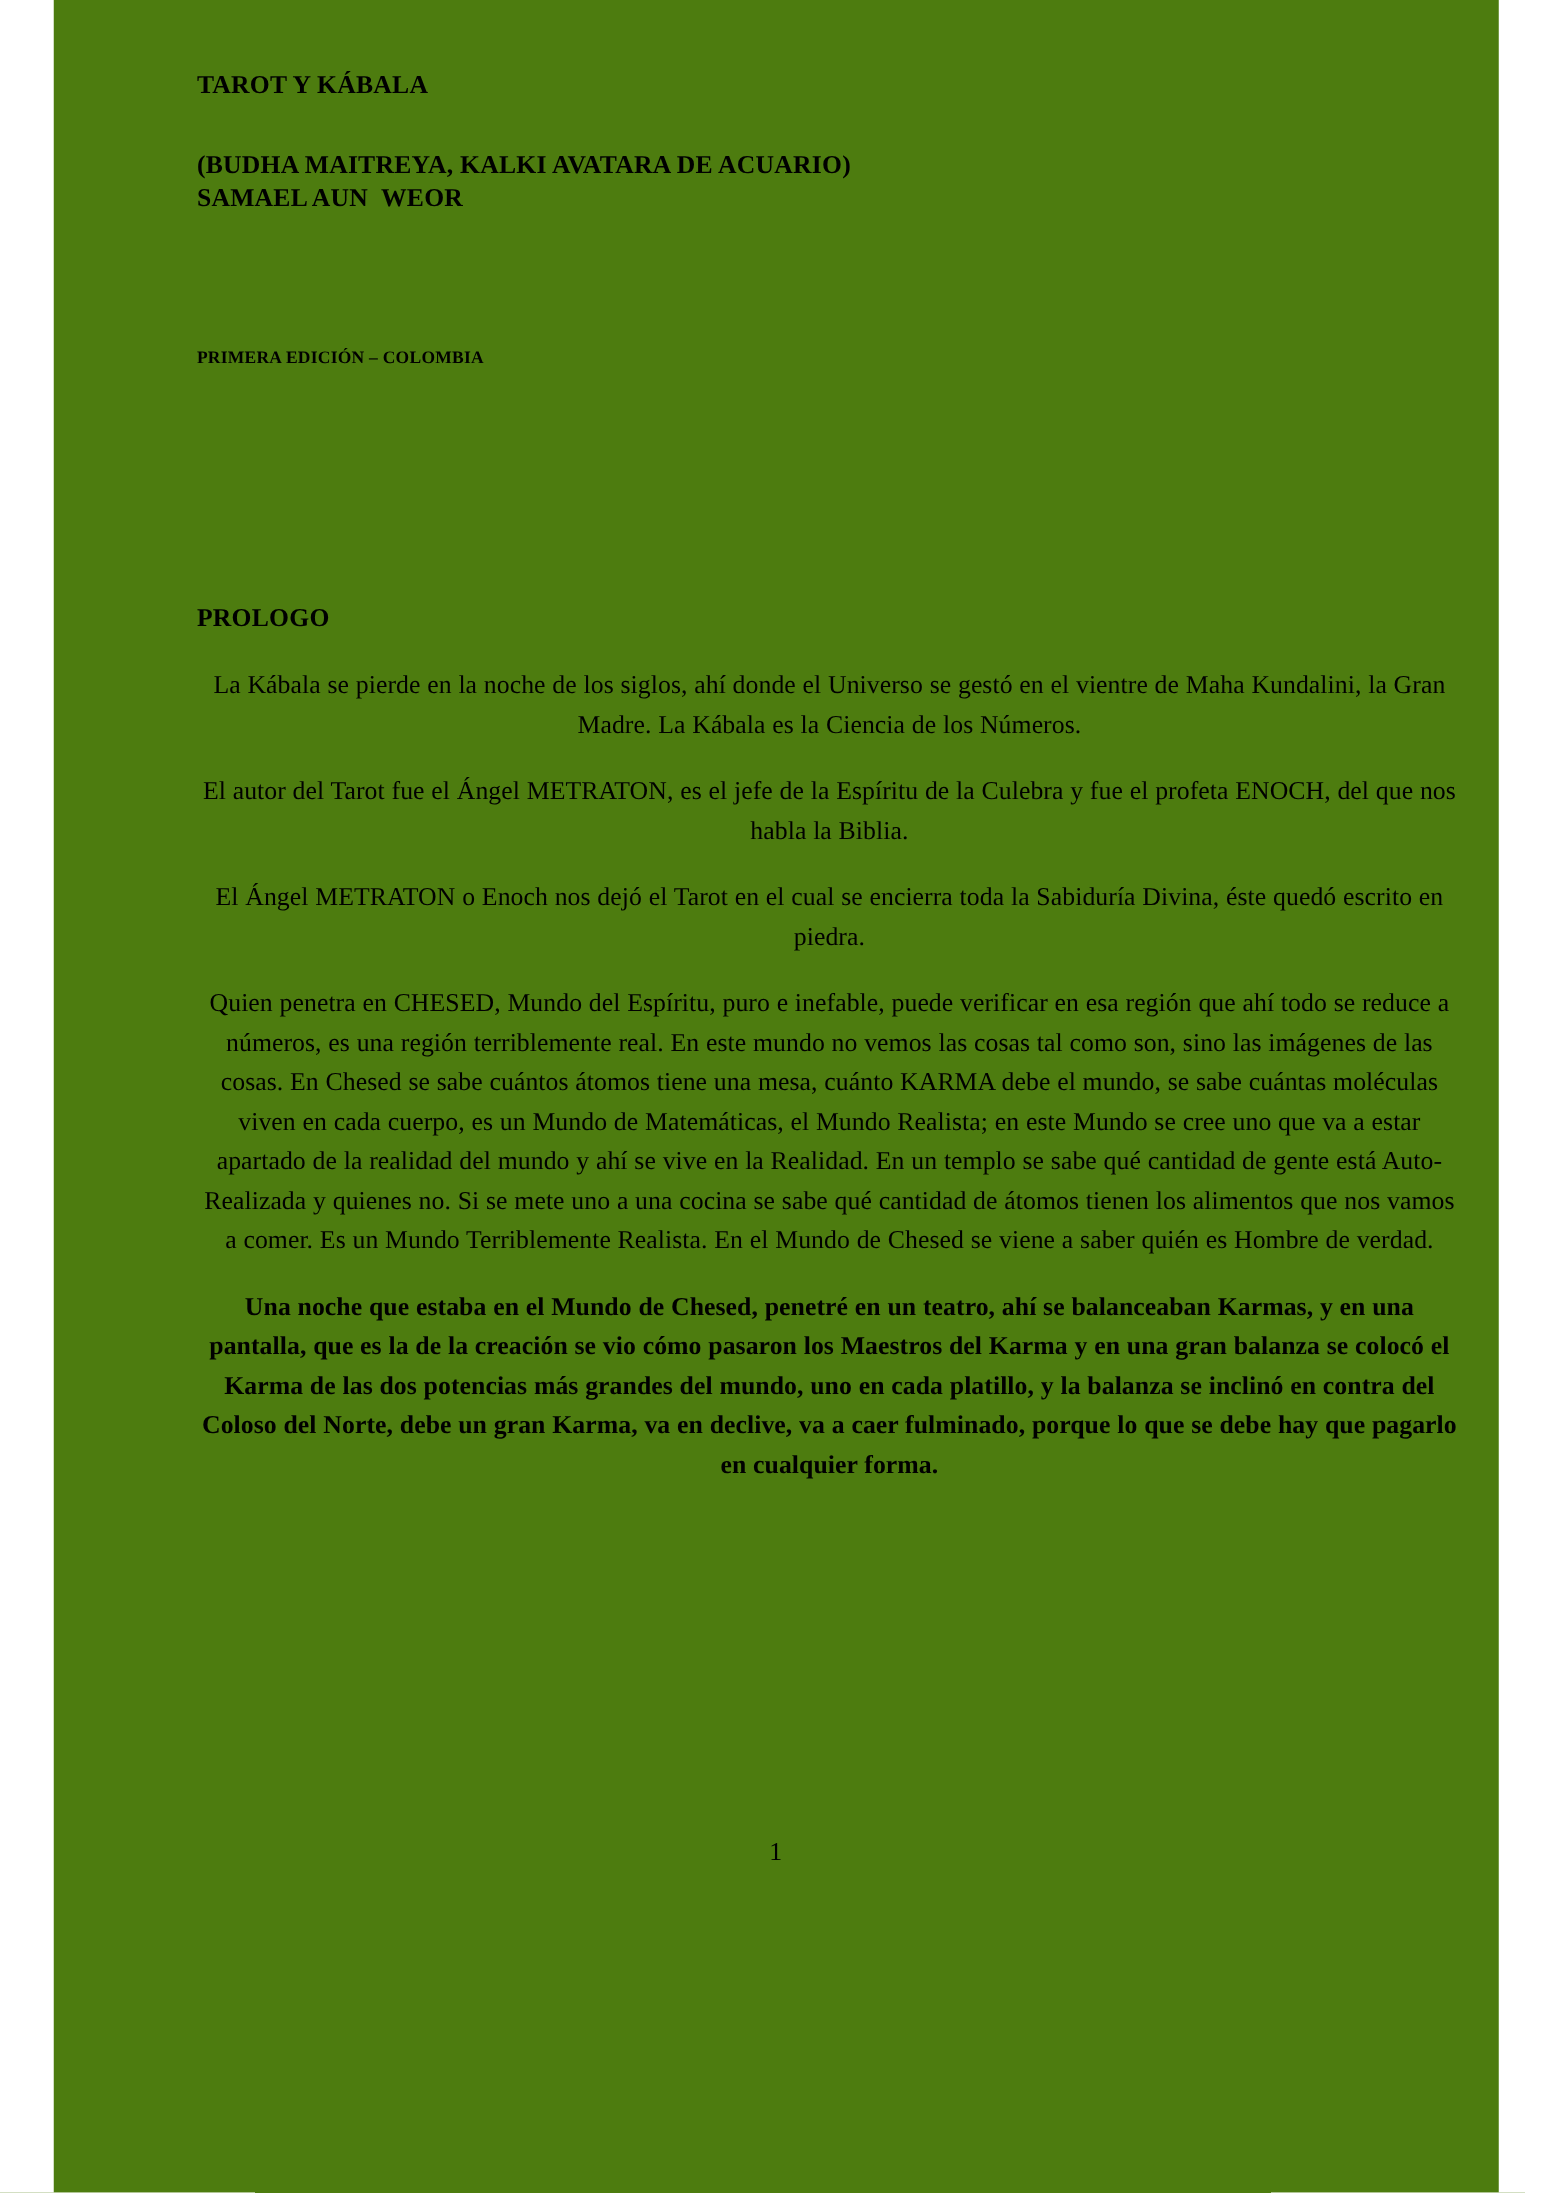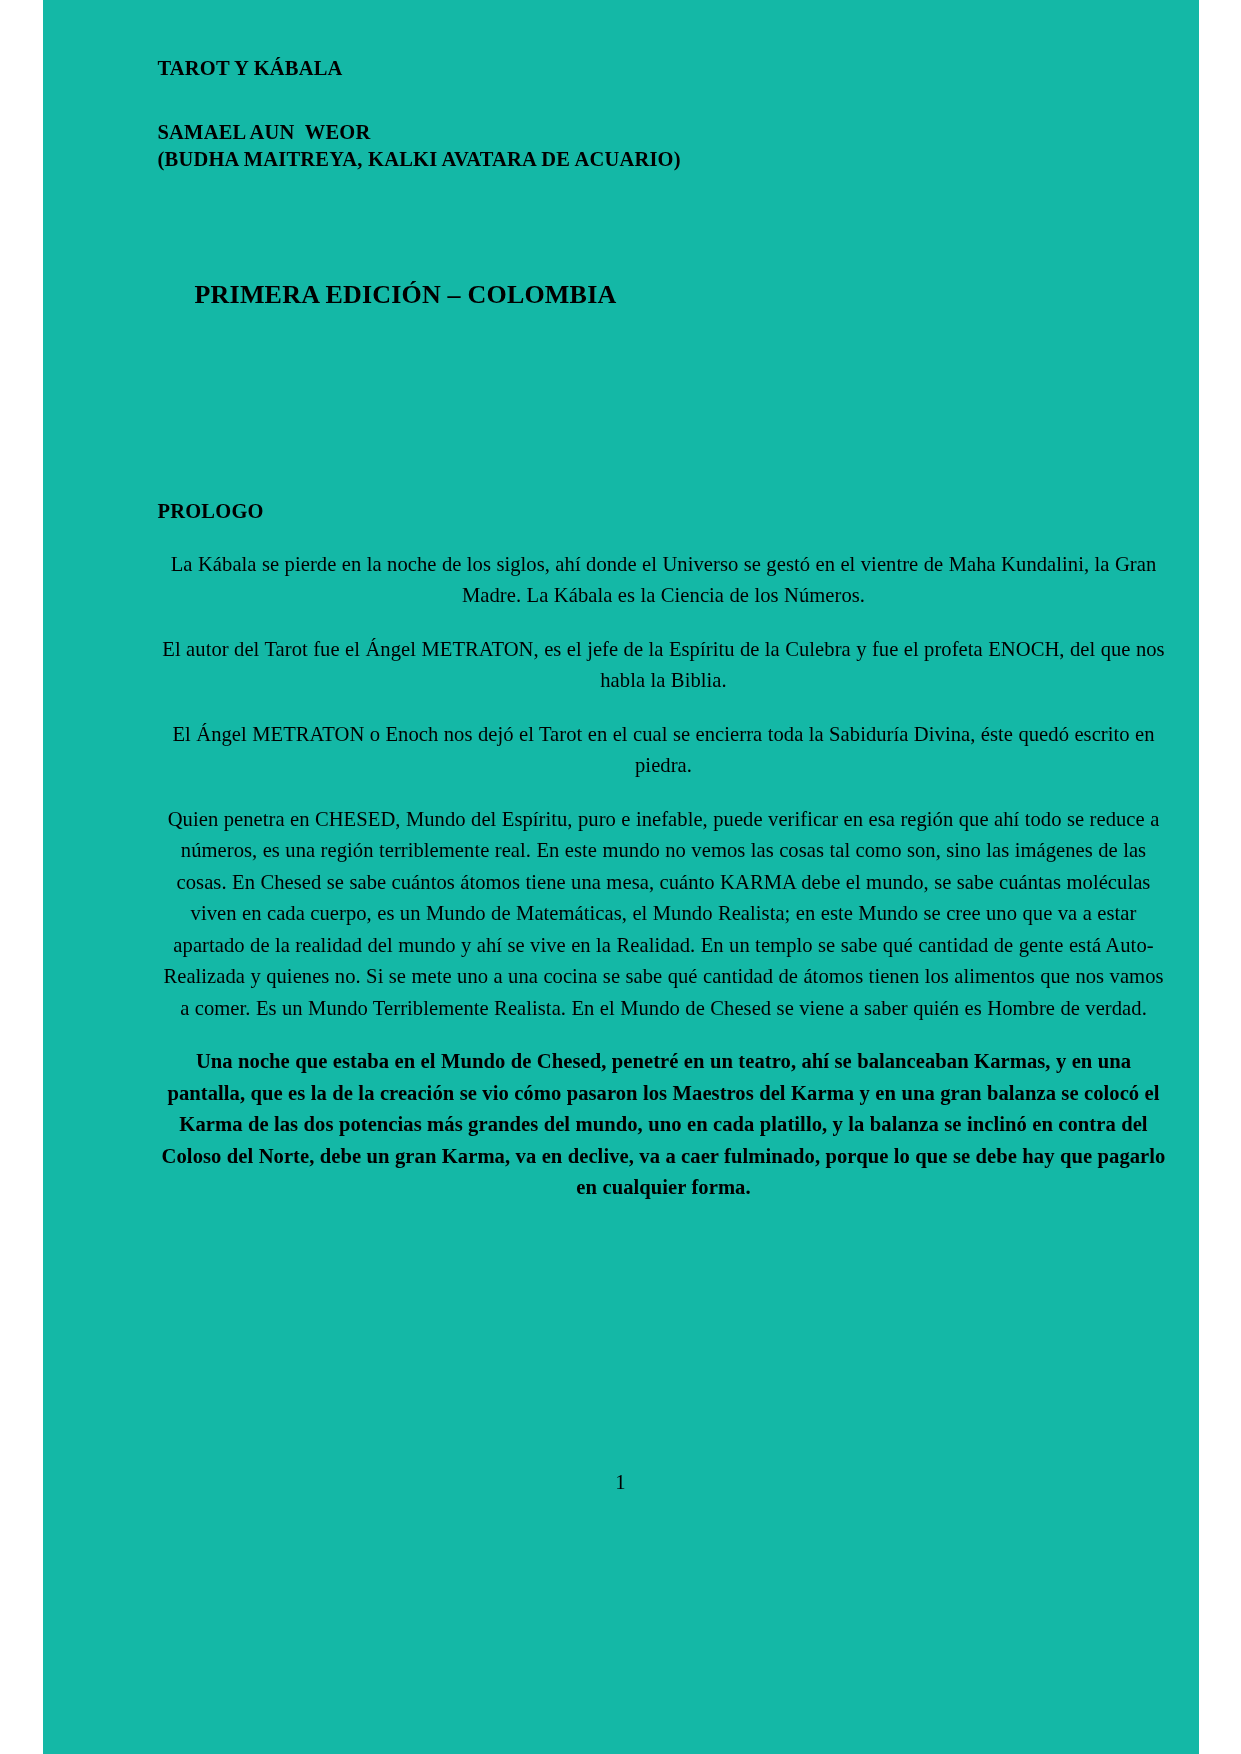--- a/index.html
+++ b/index.html
@@ -9,21 +9,21 @@
   }
   body {
     font-family: "Liberation Serif", "DejaVu Serif", serif;
     color: #000000;
   }
   .page {
     position: relative;
     width: 1156px;
     height: 1754px;
     margin: 0 auto;
-    background: #14b8a6;
+    background: #4d7c0f;
     box-sizing: border-box;
     overflow: hidden;
   }
   .content {
     position: absolute;
     left: 115px;
     top: 56px;
     width: 1012px;
   }
   .doc-title {
@@ -36,25 +36,24 @@
   .spacer-1 { height: 38px; }
   .author-block {
     font-size: 20.5px;
     font-weight: bold;
     letter-spacing: 0.2px;
     line-height: 1.30;
   }
   .author-line { white-space: pre; }
   .spacer-2 { height: 106px; }
   .edition-block {
-    font-size: 26px;
+    font-size: 14px;
     font-weight: bold;
     letter-spacing: 0.2px;
     line-height: 1.30;
-    margin-left: 37px;
   }
   .spacer-3 { height: 175px; }
   .section-heading {
     font-size: 20.5px;
     font-weight: bold;
     letter-spacing: 0.2px;
     line-height: 1.25;
     margin: 12px 0 24px 0;
   }
   .para {
@@ -81,22 +80,22 @@
 
 <div class="page">
 
   <div class="content">
 
     <h1 class="doc-title">TAROT Y KÁBALA</h1>
 
     <div class="spacer-1"></div>
 
     <div class="author-block">
+      <div class="author-line">(BUDHA MAITREYA, KALKI AVATARA DE ACUARIO)</div>
       <div class="author-line">SAMAEL AUN  WEOR</div>
-      <div class="author-line">(BUDHA MAITREYA, KALKI AVATARA DE ACUARIO)</div>
     </div>
 
     <div class="spacer-2"></div>
 
     <div class="edition-block">
       <div>PRIMERA EDICIÓN – COLOMBIA</div>
     </div>
 
     <div class="spacer-3"></div>
 

